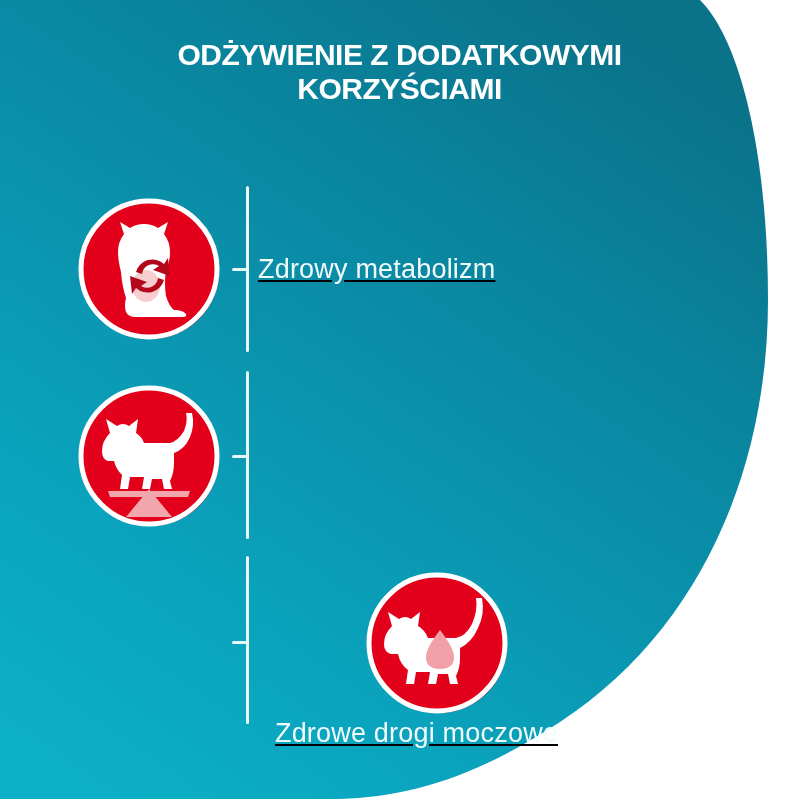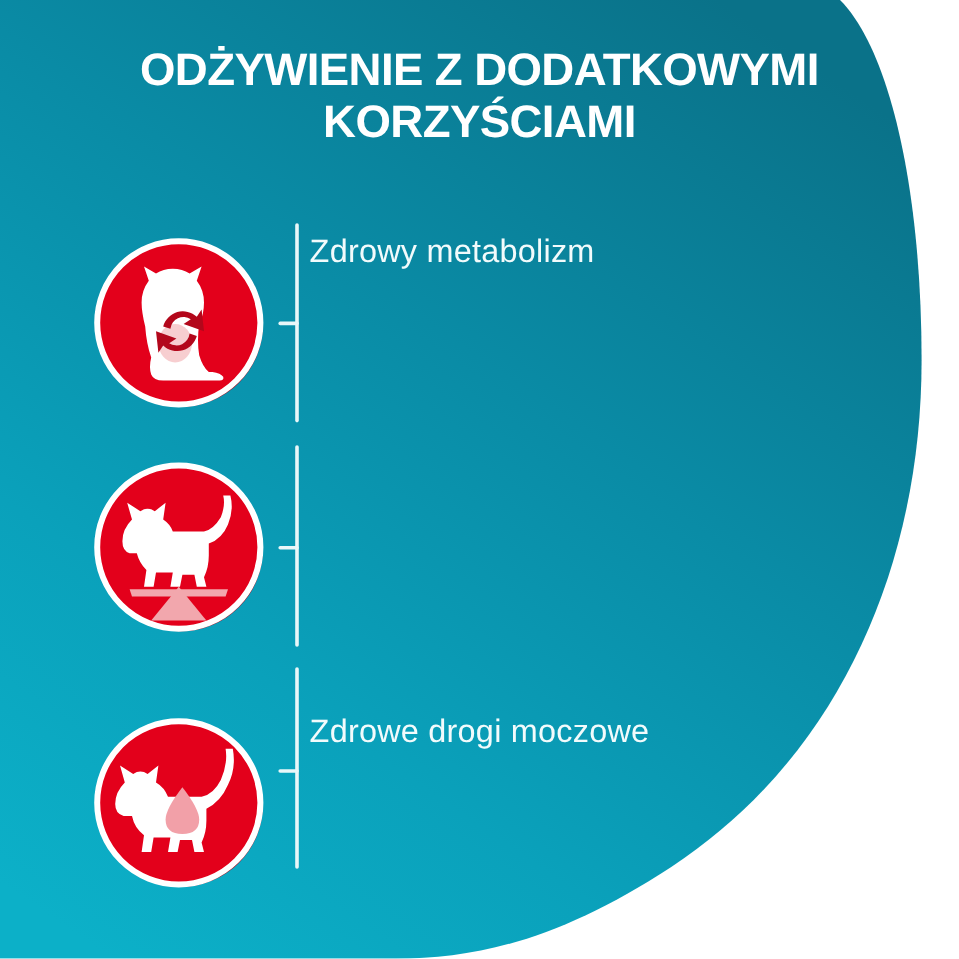--- a/index.html
+++ b/index.html
@@ -31,21 +31,21 @@
   
   .title {
     position: absolute;
     left: 0;
     top: 38px;
     width: 799px;
     text-align: center;
     color: #ffffff;
     font-family: "Liberation Sans", sans-serif;
     font-weight: bold;
-    font-size: 38px;
+    font-size: 30px;
     line-height: 1.12;
     letter-spacing: -0.5px;
     padding: 0 68px;
     box-sizing: border-box;
     white-space: pre-line;
   }
 
   
   .rail {
     position: absolute;
@@ -67,24 +67,26 @@
     border-radius: 2px;
   }
 
   
   .row {
     position: absolute;
     left: 0;
     width: 799px;
     height: 150px;
     display: flex;
+    align-items: center;
+    text-decoration: underline;
   }
   .row-1 { top: 194px; }
   .row-2 { top: 381px; }
-  .row-3 { top: 594px; }
+  .row-3 { top: 568px; flex-direction: column; }
 
   .badge {
     position: relative;
     margin-left: 74px;
     width: 150px;
     height: 150px;
     flex: 0 0 150px;
   }
   .badge svg { display: block; width: 150px; height: 150px; }
 

